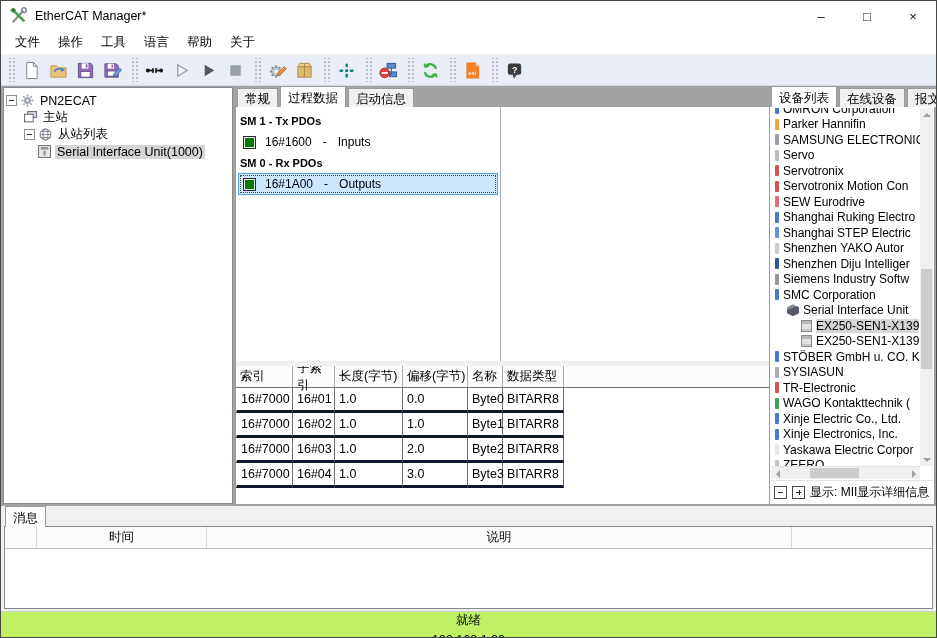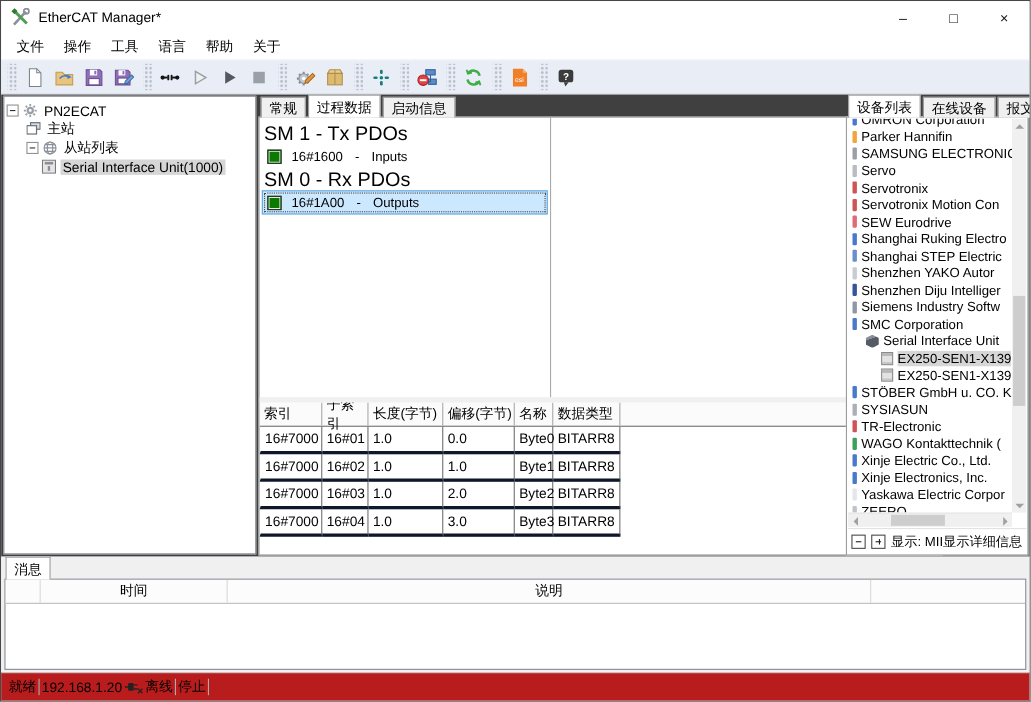--- a/index.html
+++ b/index.html
@@ -18,21 +18,21 @@
   .menubar { height: 23px; background: #fff; display: flex; align-items: center; padding-left: 5px; }
   .menu-item { padding: 2px 9px; font-size: 12.5px; }
 
   
   .toolbar { height: 32px; background: #e8edf6; border-top: 1px solid #f4f6fa; border-bottom: 1px solid #d2d7e2; display: flex; align-items: center; padding-left: 2px; }
   .grip { width: 8px; height: 24px; margin: 0 3px 0 4px; background-image: radial-gradient(#b9bfcb 1.1px, transparent 1.2px); background-size: 4px 4px; background-position: 1px 2px; }
   .tbtn { width: 27px; height: 26px; display: flex; align-items: center; justify-content: center; background: transparent; border: none; }
   .tbtn svg { width: 19px; height: 19px; }
 
   
-  .work { position: relative; height: 420px; background: #404040; padding-left: 45px; }
+  .work { position: relative; height: 420px; background: #a3a3a3; padding-left: 45px; }
   .panelbox { position: absolute; background: #fff; border: 1px solid #84888f; }
 
   
   .left-panel { left: 2px; top: 1px; width: 230px; height: 417px; padding: 4px 2px; overflow: hidden; }
   .tree-row { display: flex; align-items: center; height: 17px; white-space: nowrap; gap: 4px; font-size: 12.5px; }
   .tree-row .lbl { padding: 0 2px; }
   .tree-row.sel .lbl { background: #d6d6d6; }
   .ebox { width: 11px; height: 11px; border: 1px solid #919191; background: #fff; position: relative; flex: none; }
   .ebox::before { content: ""; position: absolute; left: 2px; right: 2px; top: 4px; height: 1px; background: #333; }
   .tree-svg { width: 13px; height: 13px; flex: none; }
@@ -42,21 +42,21 @@
   .tabstrip { display: flex; height: 21px; padding-left: 2px; align-items: flex-end; position: relative; z-index: 2; }
   .tab { border: 1px solid #9b9b9b; border-bottom: none; background: #f0f0f0; padding: 2px 7px 3px; height: 19px; margin-right: 2px; font-size: 12.5px; white-space: nowrap; }
   .tab.active { background: #fff; height: 21px; padding-top: 3px; position: relative; z-index: 3; }
   .cbox { position: absolute; top: 20px; left: 0; right: 0; bottom: 0; background: #fff; border: 1px solid #9b9b9b; }
 
   
   .center-panel { position: absolute; left: 234px; top: 0; width: 622px; height: 419px; }
   .pdo-area { position: absolute; top: 0; left: 0; width: 264px; height: 254px; padding: 4px 2px; overflow: hidden; }
   .vdiv { position: absolute; left: 264px; top: 0; width: 1px; height: 254px; background: #aaa; }
   .hsplit { position: absolute; top: 254px; left: 0; right: 0; height: 5px; background: #f0f0f0; }
-  .pdo-title { font-weight: normal; font-size: 18px; height: 20px; display: flex; align-items: center; padding-left: 2px; }
+  .pdo-title { font-weight: bold; font-size: 11px; height: 20px; display: flex; align-items: center; padding-left: 2px; }
   .pdo-row { display: flex; align-items: center; height: 22px; gap: 9px; padding: 0 4px; border: 1px solid transparent; }
   .pdo-row .dash { margin: 0 2px; }
   .pdo-row.selected { background: #cce8ff; border: 1px solid #58a6e0; outline: 1px dotted #444; outline-offset: -3px; }
   .cb { width: 13px; height: 13px; flex: none; background: #0c7a02; border: 1px solid #2e2e2e; box-shadow: inset 0 0 0 1px #dfefdf; }
 
   
   .table-area { position: absolute; top: 259px; left: 0; right: 0; bottom: 0; overflow: hidden; }
   .thead { display: flex; height: 22px; background: #fbfbfb; border-bottom: 1px solid #707070; align-items: center; }
   .thead .hc { height: 100%; display: flex; align-items: center; padding-left: 4px; border-right: 1px solid #a9a9a9; font-size: 12.5px; }
   .thead .fill { flex: 1; border-right: none; }
@@ -93,21 +93,21 @@
 
   
   .bottom-panel { position: relative; height: 105px; background: #f0f0f0; }
   .msg-tabstrip { display: flex; height: 21px; padding-left: 4px; align-items: flex-end; position: relative; z-index: 2; }
   .msg-box { position: absolute; top: 20px; left: 3px; right: 3px; bottom: 2px; background: #fff; border: 1px solid #84888f; overflow: hidden; }
   .msg-head { display: flex; height: 22px; border-bottom: 1px solid #bdbdbd; background: #fcfcfc; }
   .msg-head .mh { display: flex; align-items: center; justify-content: center; border-right: 1px solid #d9d9d9; font-size: 12.5px; height: 100%; }
   .mh0 { width: 32px; } .mh1 { width: 170px; } .mh2 { flex: 1; } .mh3 { width: 140px; border-right: none !important; }
 
   
-  .statusbar { height: 26px; background: #b91c1c; border-top: 1px solid #cacaca; display: flex; align-items: center; padding: 0 7px; gap: 2px; font-size: 12.5px; }
+  .statusbar { height: 26px; background: #bef264; border-top: 1px solid #cacaca; display: flex; align-items: center; padding: 0 7px; gap: 2px; font-size: 12.5px; flex-direction: column; }
   .ssep { width: 1px; height: 15px; background: #ababab; }
   .plug-svg { width: 17px; height: 13px; }
 </style>
 </head>
 <body>
 
 <div class="window">
 
   <div class="titlebar">
     <svg class="title-icon" viewBox="0 0 20 20">

